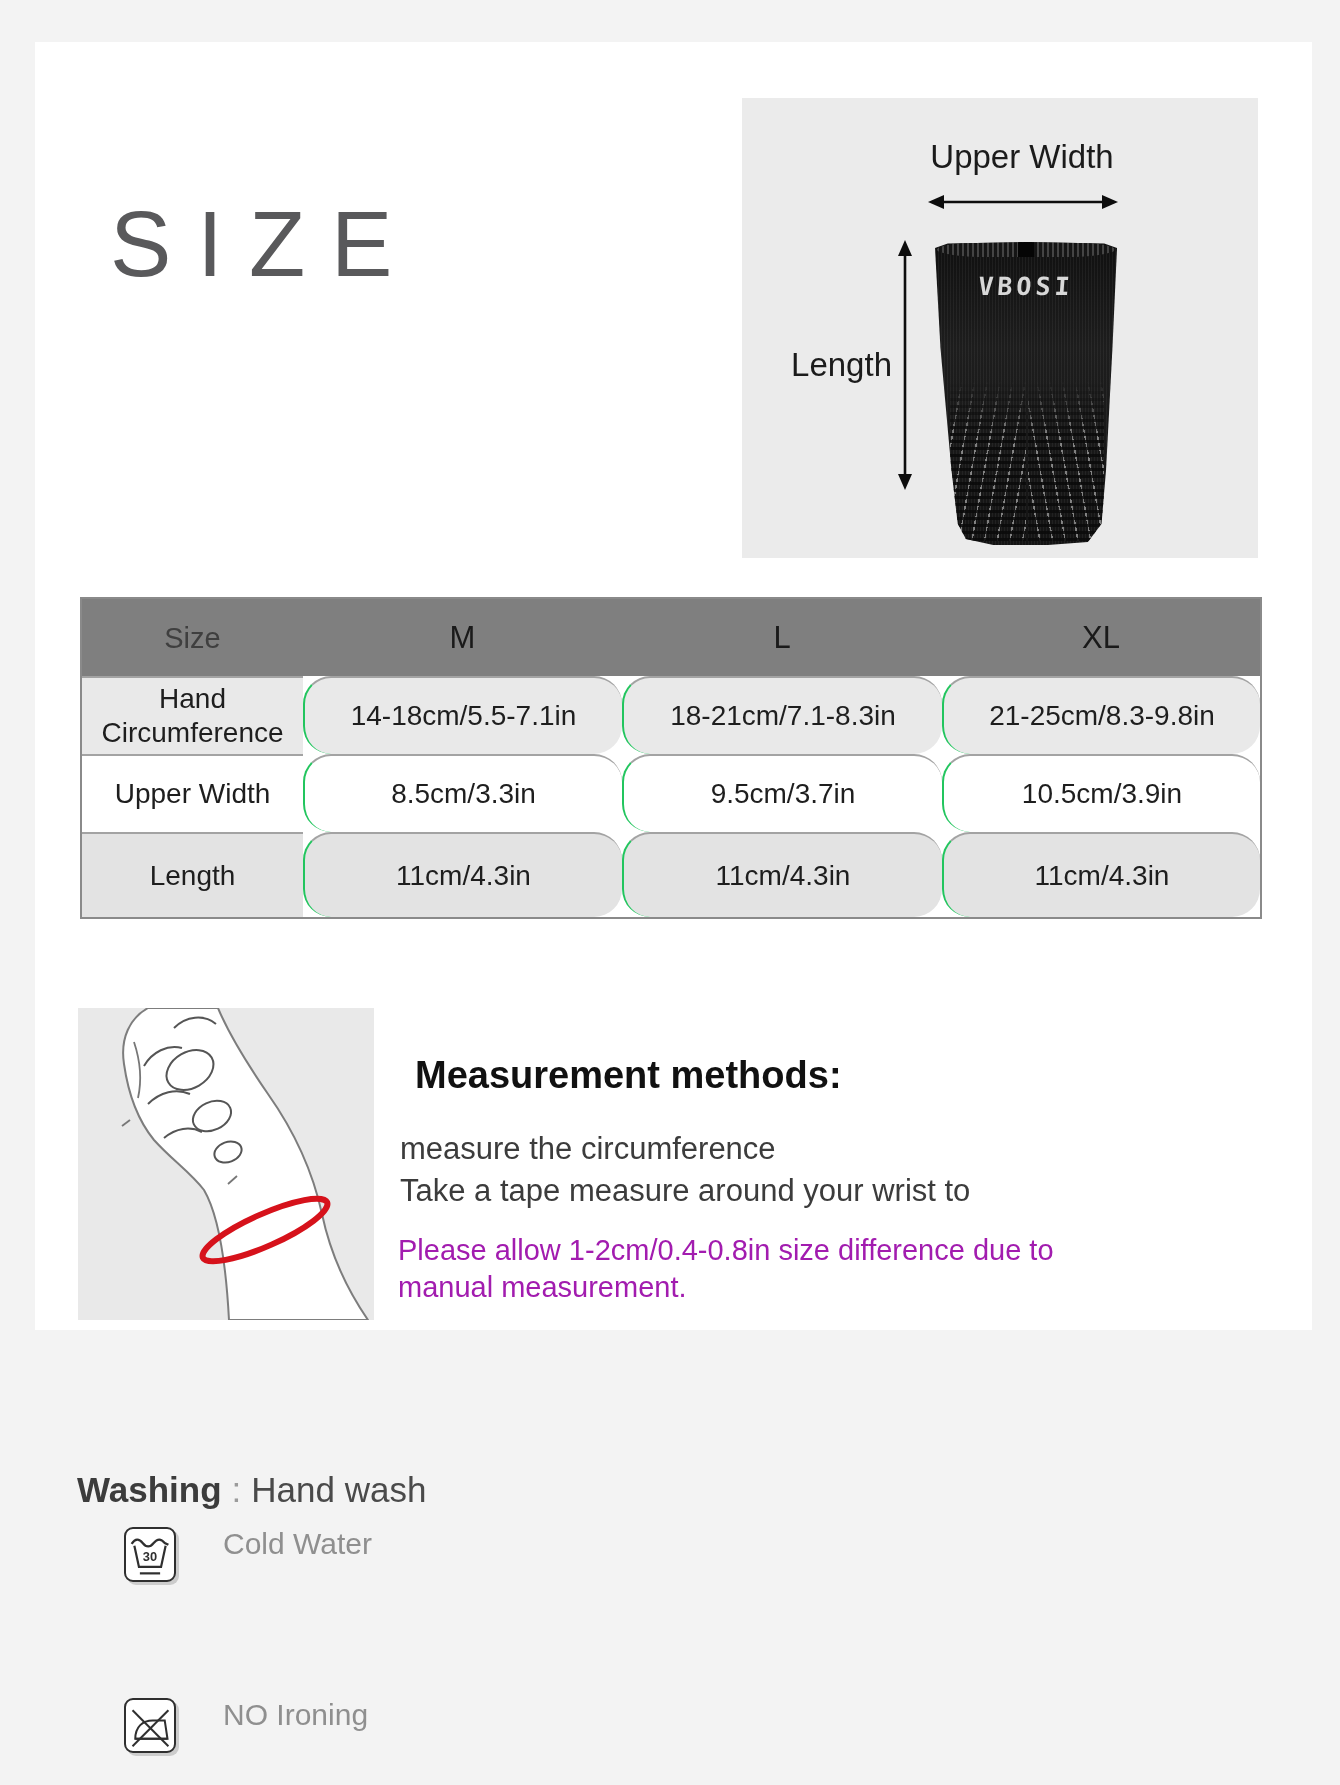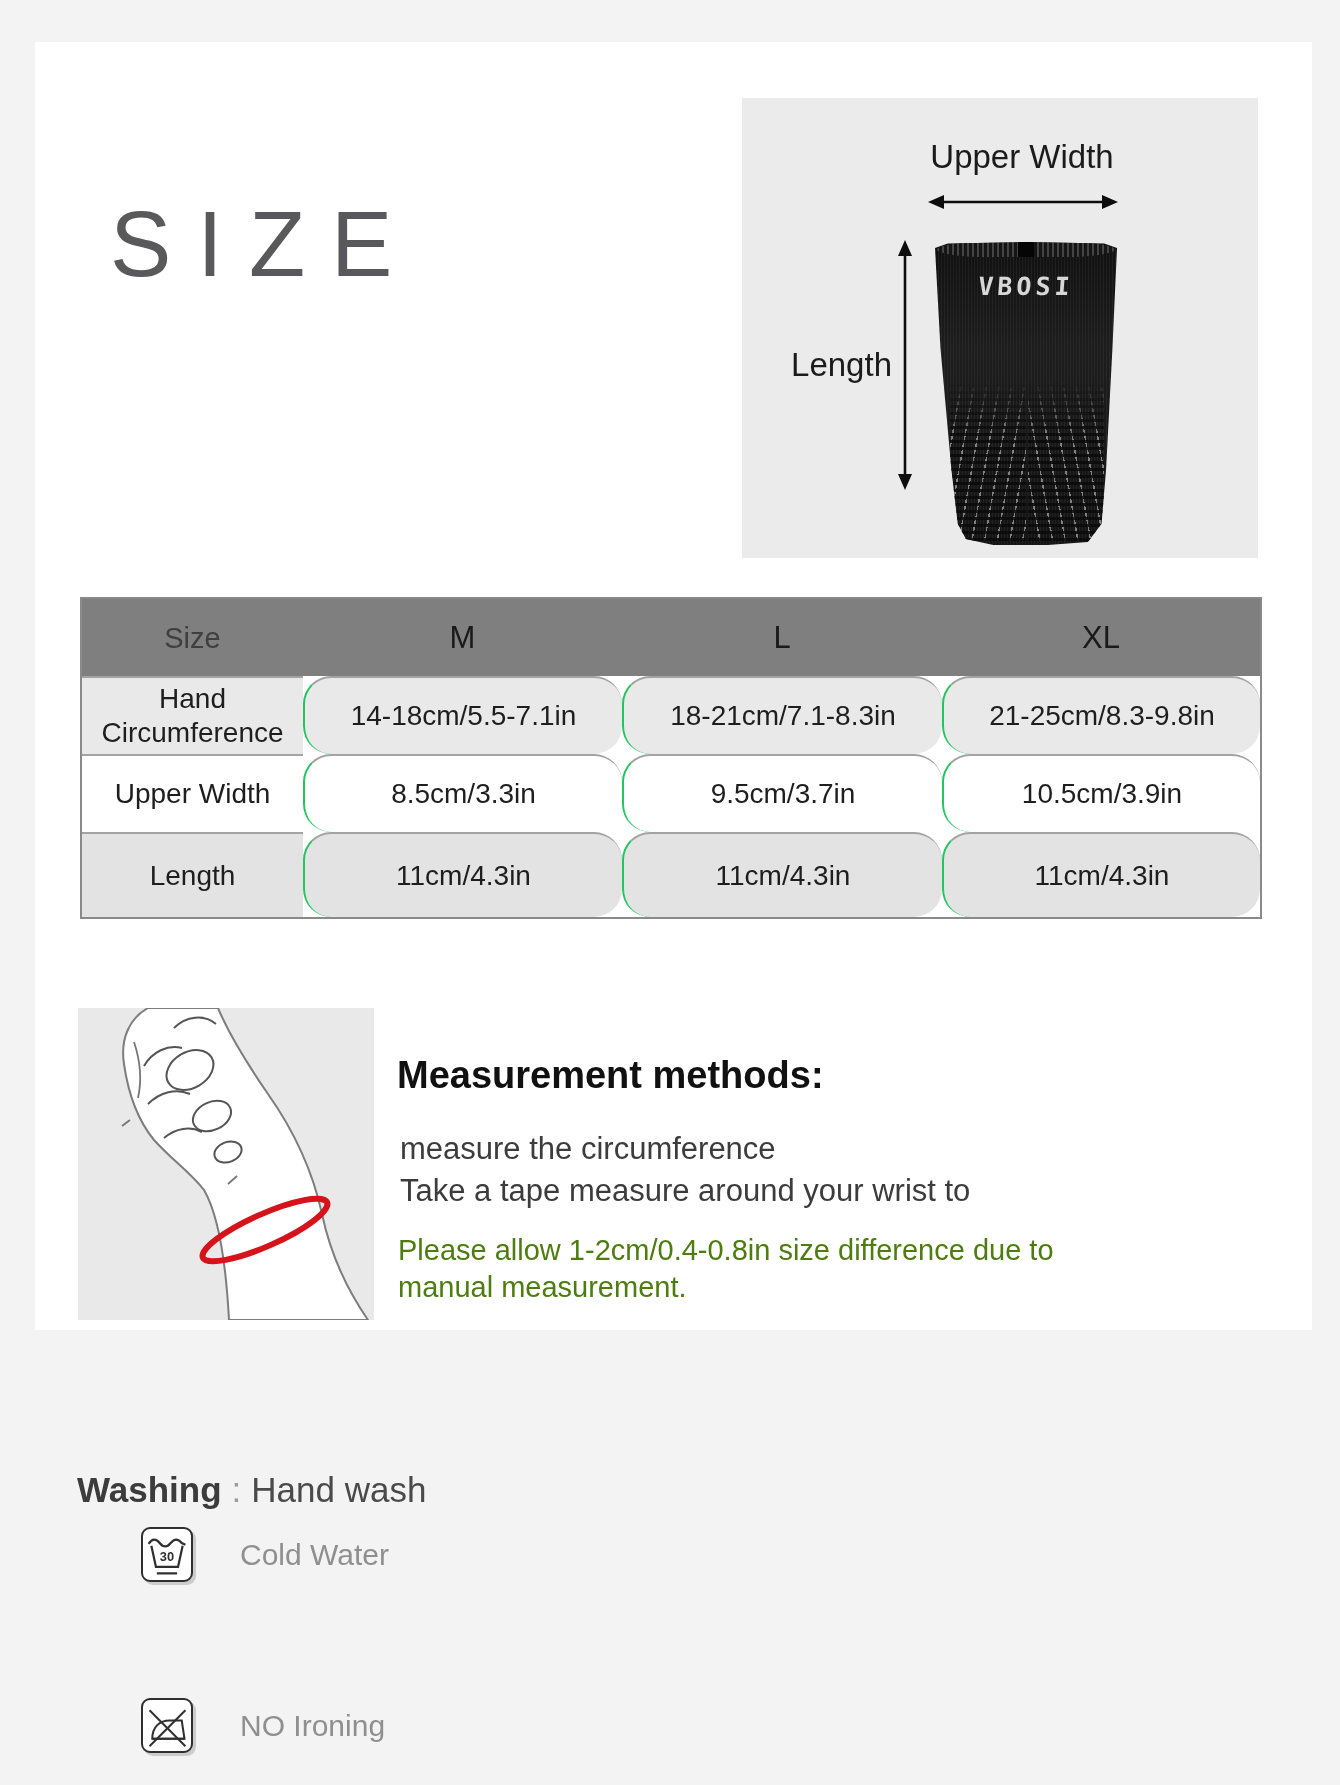--- a/index.html
+++ b/index.html
@@ -58,30 +58,30 @@
   .c-head.first{font-size:29px; color:#3f3f3f;}
   .c-head.sz{font-size:31px; color:#1a1a1a;}
   .b{border-top:2px solid #a3a3a3;}
   .vl{border-left:2px solid #22c55e;border-radius:28px;}
   .r1{background:#e9e9e9;}
   .r2{background:#ffffff;}
   .r3{background:#e3e3e3;}
 
   
   .hand-panel{position:absolute; left:43px; top:966px; width:296px; height:312px; background:#e9e9e9; overflow:hidden;}
-  .mm-heading{position:absolute; left:362px; top:1012px; font-size:38px; font-weight:bold; color:#111;}
+  .mm-heading{position:absolute; left:380px; top:1012px; font-size:38px; font-weight:bold; color:#111;}
   .mm-para1{position:absolute; left:365px; top:1086px; font-size:31px; line-height:42px; color:#3c3c3c;}
-  .mm-para2{position:absolute; left:363px; top:1190px; font-size:29px; line-height:37px; color:#4d7c0f;}
+  .mm-para2{position:absolute; left:363px; top:1190px; font-size:29px; line-height:37px; color:#a21caf;}
 
   
   .washing-heading{position:absolute; left:77px; top:1470px; font-size:35px;}
   .w-label{font-weight:bold; color:#3c3c3c;}
   .w-sep{color:#9b9b9b; margin:0 10px;}
   .w-value{color:#4a4a4a;}
-  .wash-item{position:absolute; left:97px; display:flex; align-items:center;padding-left:44px;}
+  .wash-item{position:absolute; left:80px; display:flex; padding-left:44px;}
   .wash-item .icon-box{width:52px; height:55px; background:#fff; border:2.5px solid #2f2f2f;
         border-radius:9px; box-sizing:border-box; box-shadow:3px 3px 0 rgba(0,0,0,.16);
         display:flex; align-items:center; justify-content:center;}
   .wash-item .wash-label{margin-left:47px; font-size:30px; color:#8f8f8f;}
   .i1{top:1527px;} .i2{top:1610px;} .i3{top:1698px;}
 </style>
 </head>
 <body>
 
 <div class="page">

